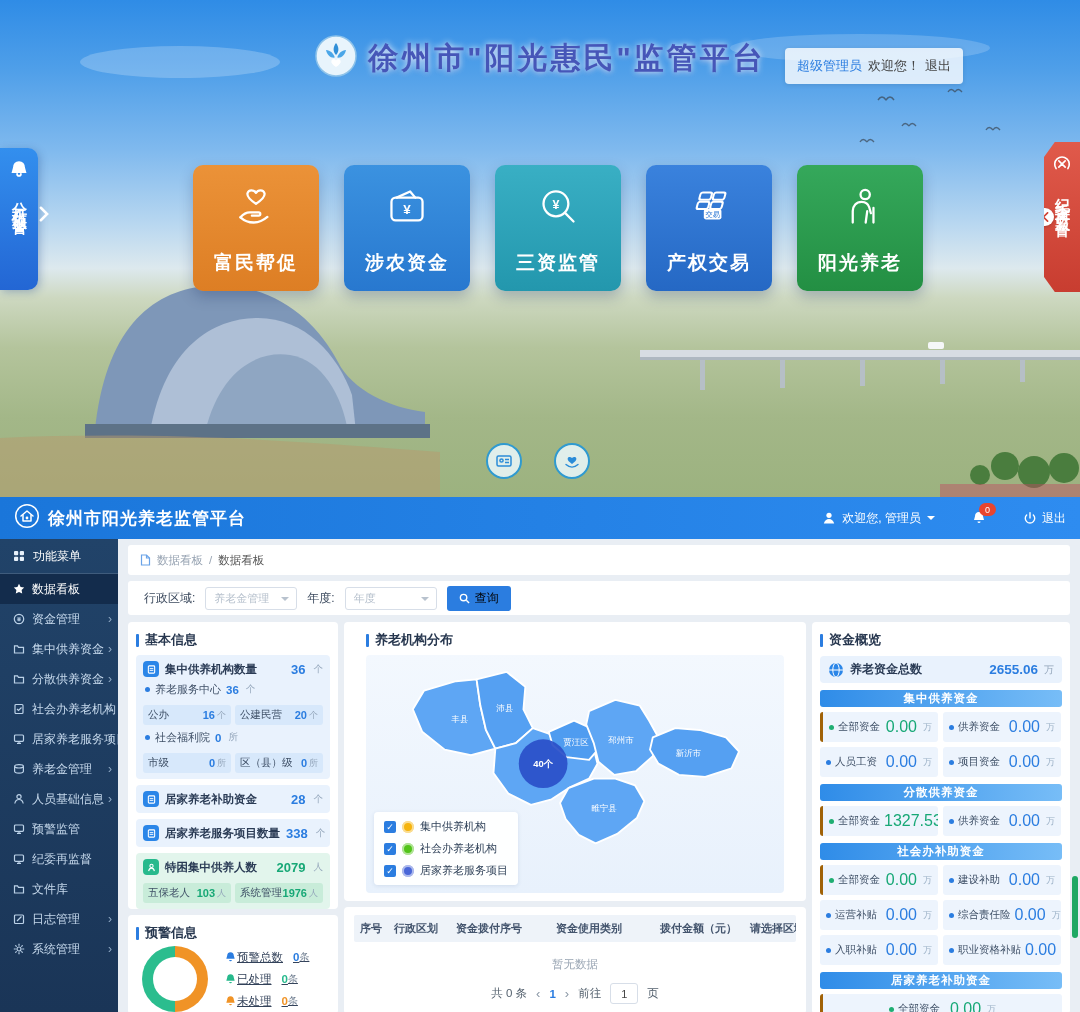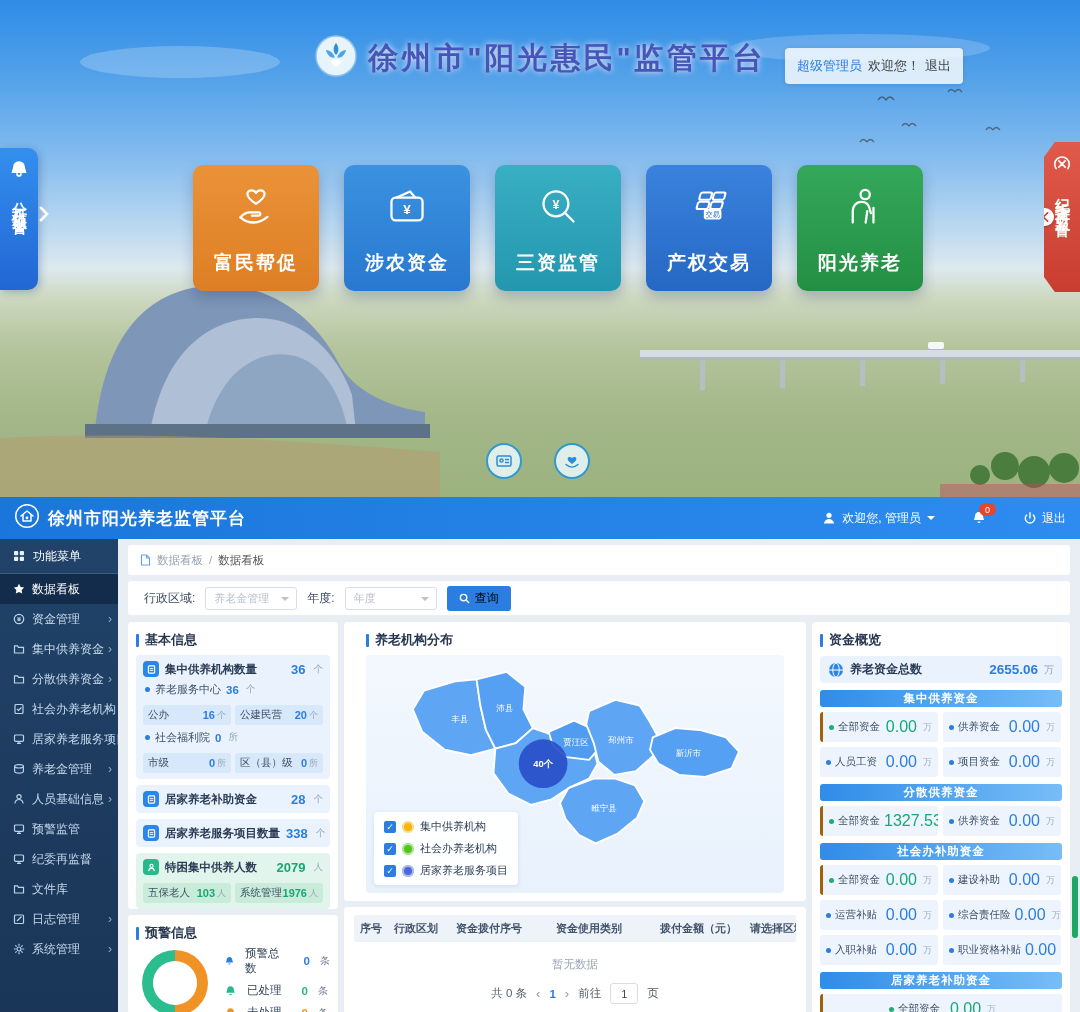--- a/index.html
+++ b/index.html
@@ -108,21 +108,21 @@
   .chip .cv{margin-left:auto;color:#2b7de0;font-weight:bold;font-size:11px;}
   .green .chip .cv{color:#17a876;}
   .chip .cu{font-size:9px;color:#93a5ba;margin-left:2px;}
 
   .warn{flex:1;padding:9px 8px;overflow:hidden;}
   .warn-body{display:flex;align-items:center;gap:16px;margin-top:4px;}
   .donut{width:66px;height:66px;border-radius:50%;position:relative;flex:none;margin-left:6px;
     background:conic-gradient(#f09326 0 50%, #2bbd8e 50% 100%);}
   .donut:after{content:"";position:absolute;inset:11px;background:#fff;border-radius:50%;}
   .wstats{display:flex;flex-direction:column;gap:7px;font-size:11.5px;color:#33425a;}
-  .wrow{display:flex;align-items:center;gap:10px;}
+  .wrow{display:flex;align-items:center;gap:0;text-decoration:underline;}
   .wval{font-weight:bold;margin-left:10px;}
   .c-blue{color:#2b7de0;} .c-green{color:#27b98c;} .c-orange{color:#f09326;}
   .wunit{font-size:10px;color:#6b7a8d;}
 
   .col-mid{width:462px;display:flex;flex-direction:column;gap:6px;}
   .mapcard{height:279px;padding:9px 22px;}
   .map-area{position:relative;margin-top:6px;height:238px;border-radius:4px;overflow:hidden;
     background:linear-gradient(180deg,#f3f8fe,#e8f1fc);}
   .map-svg{position:absolute;left:0;top:0;width:100%;height:100%;}
   .map-svg text{font-size:9px;fill:#fff;text-anchor:middle;}

